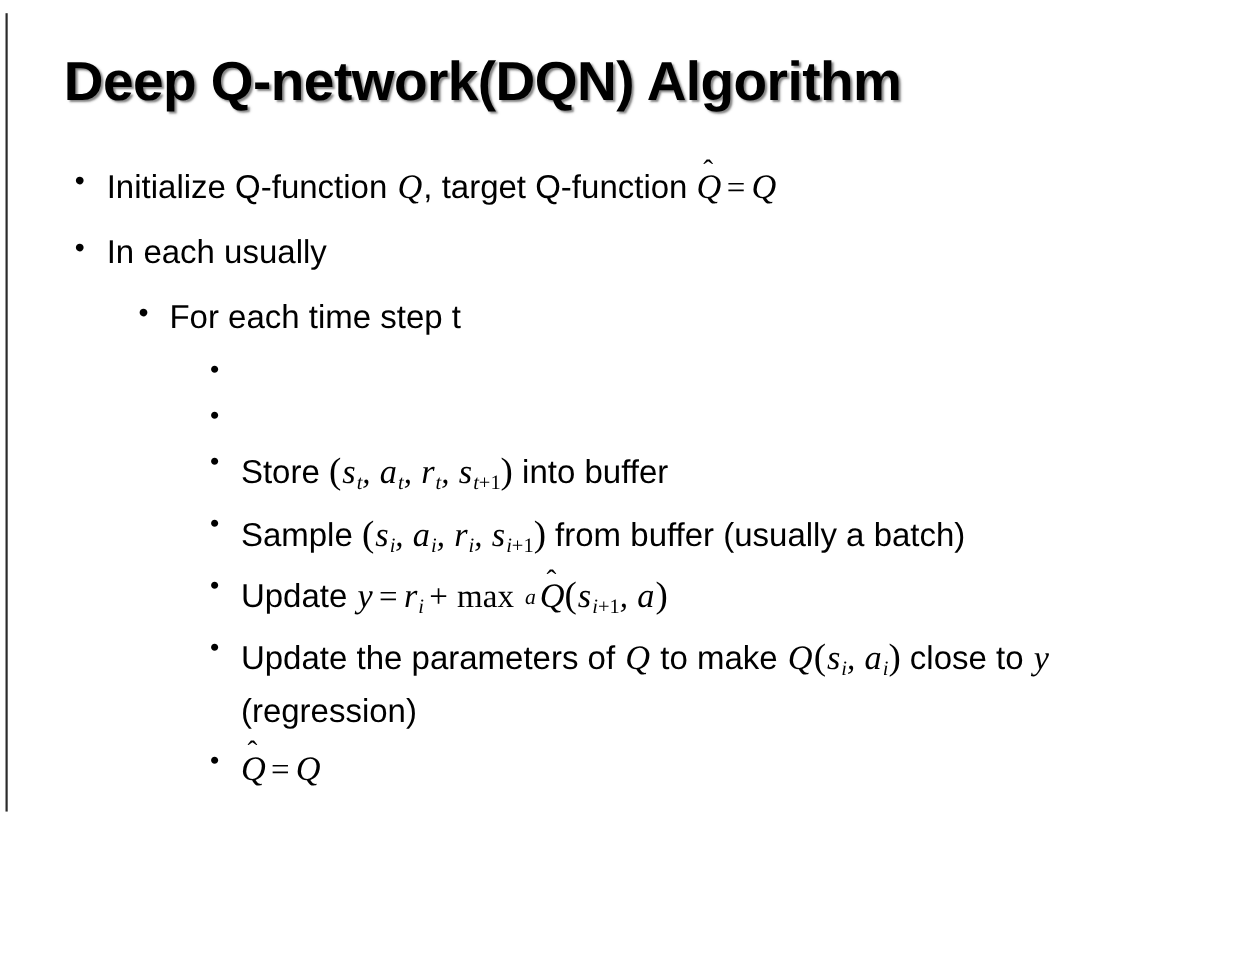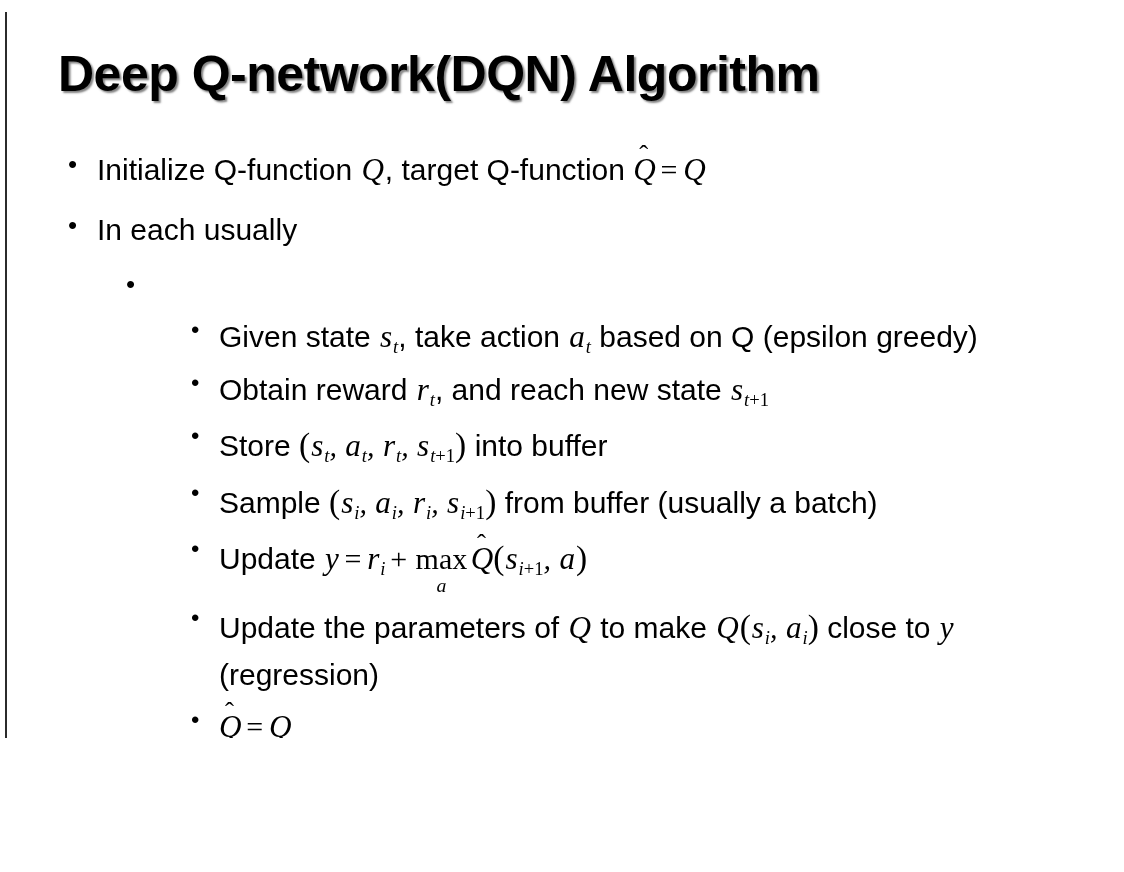--- a/index.html
+++ b/index.html
@@ -131,26 +131,26 @@
     top: -0.46em;
     transform: translateX(-58%);
     font-style: normal;
     font-size: 0.86em;
     line-height: 1;
   }
 
   
   .maxop {
     display: inline-flex;
-    flex-direction: column;
     align-items: center;
     vertical-align: baseline;
     line-height: 1;
     padding: 0 0.12em;
     font-family: "Liberation Serif", serif;
+    gap: 10px;
   }
   .maxop > .opname {
     font-style: normal;
     font-size: 1.0em;
     line-height: 1;
   }
   .maxop > .oplimit {
     font-style: italic;
     font-size: 0.66em;
     line-height: 1;
@@ -170,28 +170,27 @@
       <div class="row lvl1">
         <span class="bullet">•</span>
         <span class="rowtext"><span>Initialize Q-function </span><span class="mi">Q</span><span>, target Q-function </span><span class="qhat"><span class="hat">ˆ</span>Q</span><span class="mo">=</span><span class="mi">Q</span></span>
       </div>
       <div class="row lvl1">
         <span class="bullet">•</span>
         <span class="rowtext"><span>In each usually</span></span>
       </div>
       <div class="row lvl2">
         <span class="bullet">•</span>
-      </div>
-      <div class="row lvl3">
-        <span class="bullet">•</span>
-        <span class="rowtext"><span>Given state </span><span class="mi">s</span><span class="sub">t</span><span>, take action </span><span class="mi">a</span><span class="sub">t</span><span> based on Q (epsilon greedy)</span></span>
-      </div>
-      <div class="row lvl3">
-        <span class="bullet">•</span>
-        <span class="rowtext"><span>Obtain reward </span><span class="mi">r</span><span class="sub">t</span><span>, and reach new state </span><span class="mi">s</span><span class="sub">t<span class="up">+1</span></span></span>
+        <span class="rowtext"><span>For each time step t</span></span>
+      </div>
+      <div class="row lvl3">
+        <span class="bullet">•</span>
+      </div>
+      <div class="row lvl3">
+        <span class="bullet">•</span>
       </div>
       <div class="row lvl3">
         <span class="bullet">•</span>
         <span class="rowtext"><span>Store </span><span class="mparen">(</span><span class="mi">s</span><span class="sub">t</span><span class="mcomma">, </span><span class="mi">a</span><span class="sub">t</span><span class="mcomma">, </span><span class="mi">r</span><span class="sub">t</span><span class="mcomma">, </span><span class="mi">s</span><span class="sub">t<span class="up">+1</span></span><span class="mparen">)</span><span> into buffer</span></span>
       </div>
       <div class="row lvl3">
         <span class="bullet">•</span>
         <span class="rowtext"><span>Sample </span><span class="mparen">(</span><span class="mi">s</span><span class="sub">i</span><span class="mcomma">, </span><span class="mi">a</span><span class="sub">i</span><span class="mcomma">, </span><span class="mi">r</span><span class="sub">i</span><span class="mcomma">, </span><span class="mi">s</span><span class="sub">i<span class="up">+1</span></span><span class="mparen">)</span><span> from buffer (usually a batch)</span></span>
       </div>
       <div class="row lvl3">

